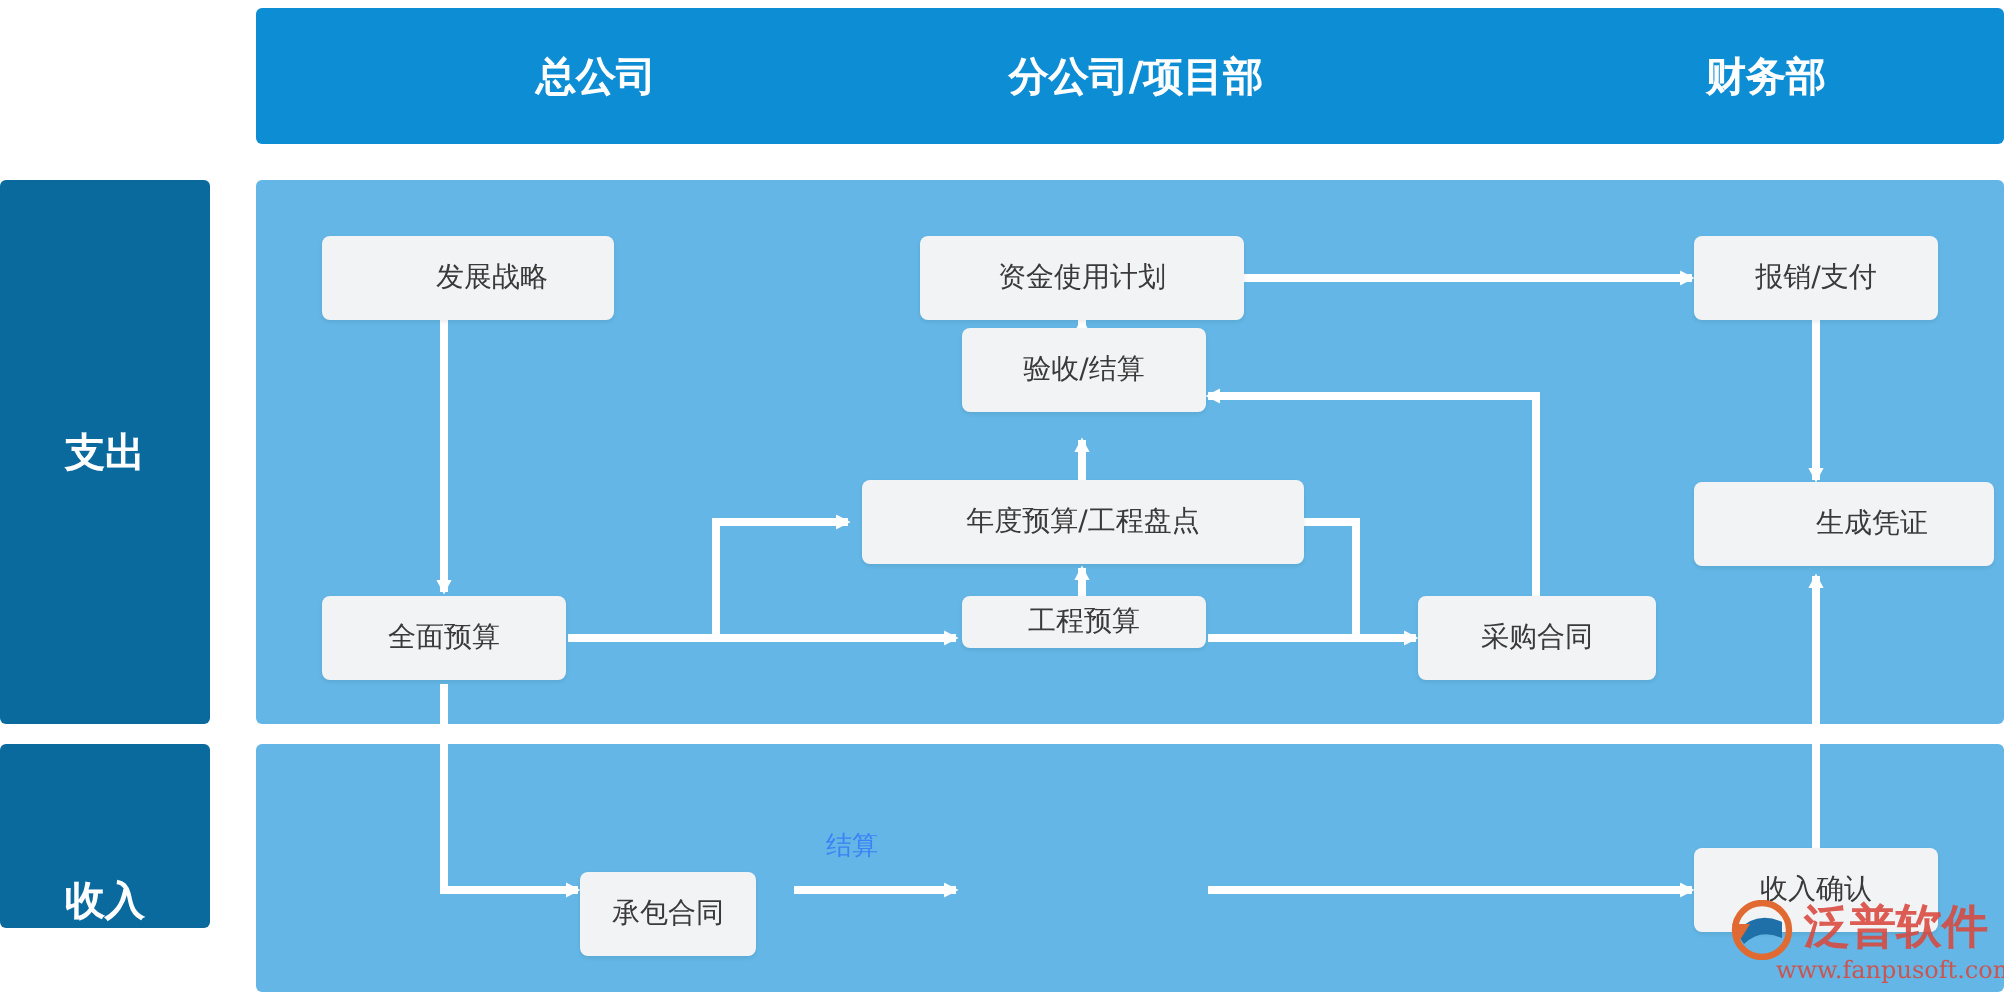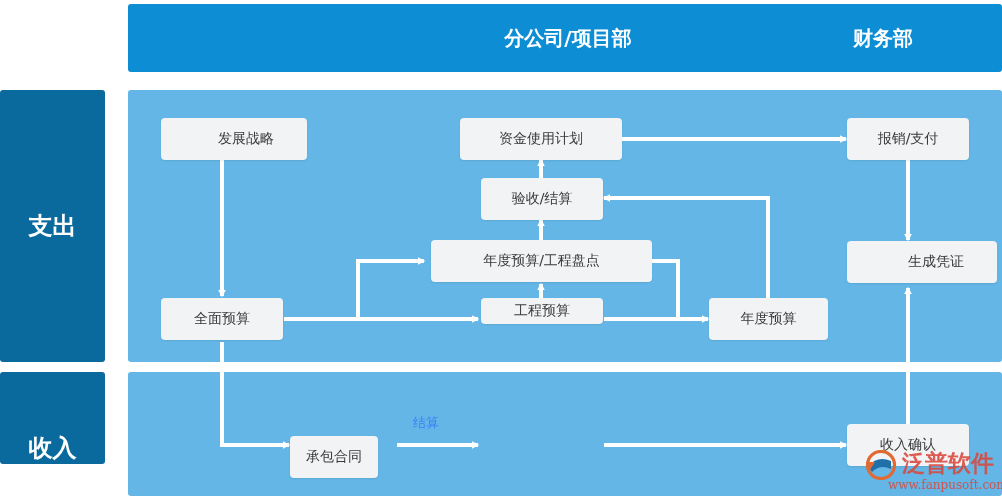--- a/index.html
+++ b/index.html
@@ -44,21 +44,21 @@
   .hl-2 { left: 640px; width: 230px; }
 
   
   .side-block {
     position: absolute;
     left: 0px;
     width: 105px;
     background: #0a6a9e;
     border-radius: 3px;
     color: #ffffff;
-    font-size: 24px;
+    font-size: 20px;
     font-weight: bold;
     display: flex;
     align-items: center;
     justify-content: center;
   }
   .side-expenditure { top: 90px;  height: 272px; }
   .side-income      { top: 372px; height: 92px; align-items: flex-end; }
 
   
   .panel {
@@ -144,20 +144,21 @@
     width: 34px;
     height: 30px;
   }
 </style>
 </head>
 <body>
 
 <div id="root">
 
   <div class="header-bar">
+    <div class="header-label hl-0">总公司</div>
     <div class="header-label hl-1">分公司/项目部</div>
     <div class="header-label hl-2">财务部</div>
   </div>
 
   <div class="side-block side-expenditure">
     <span>支出</span>
   </div>
   <div class="side-block side-income">
     <span>收入</span>
   </div>
@@ -218,26 +219,26 @@
   </div>
 
   <div class="node" style="left:481px; top:298px; width:122px; height:26px;">
     <span>工程预算</span>
   </div>
 
   <div class="node" style="left:460px; top:118px; width:162px; height:42px;">
     <span>资金使用计划</span>
   </div>
 
-  <div class="node" style="left:481px; top:178px; width:122px; height:42px;">
+  <div class="node" style="left:481px; top:164px; width:122px; height:42px;">
     <span>验收/结算</span>
   </div>
 
   <div class="node" style="left:709px; top:298px; width:119px; height:42px;">
-    <span>年度预算</span>
+    <span>采购合同</span>
   </div>
 
   <div class="node" style="left:847px; top:118px; width:122px; height:42px;">
     <span>报销/支付</span>
   </div>
 
   <div class="node" style="left:847px; top:241px; width:122px; height:42px;padding-left:28px;">
     <span>生成凭证</span>
   </div>
 

